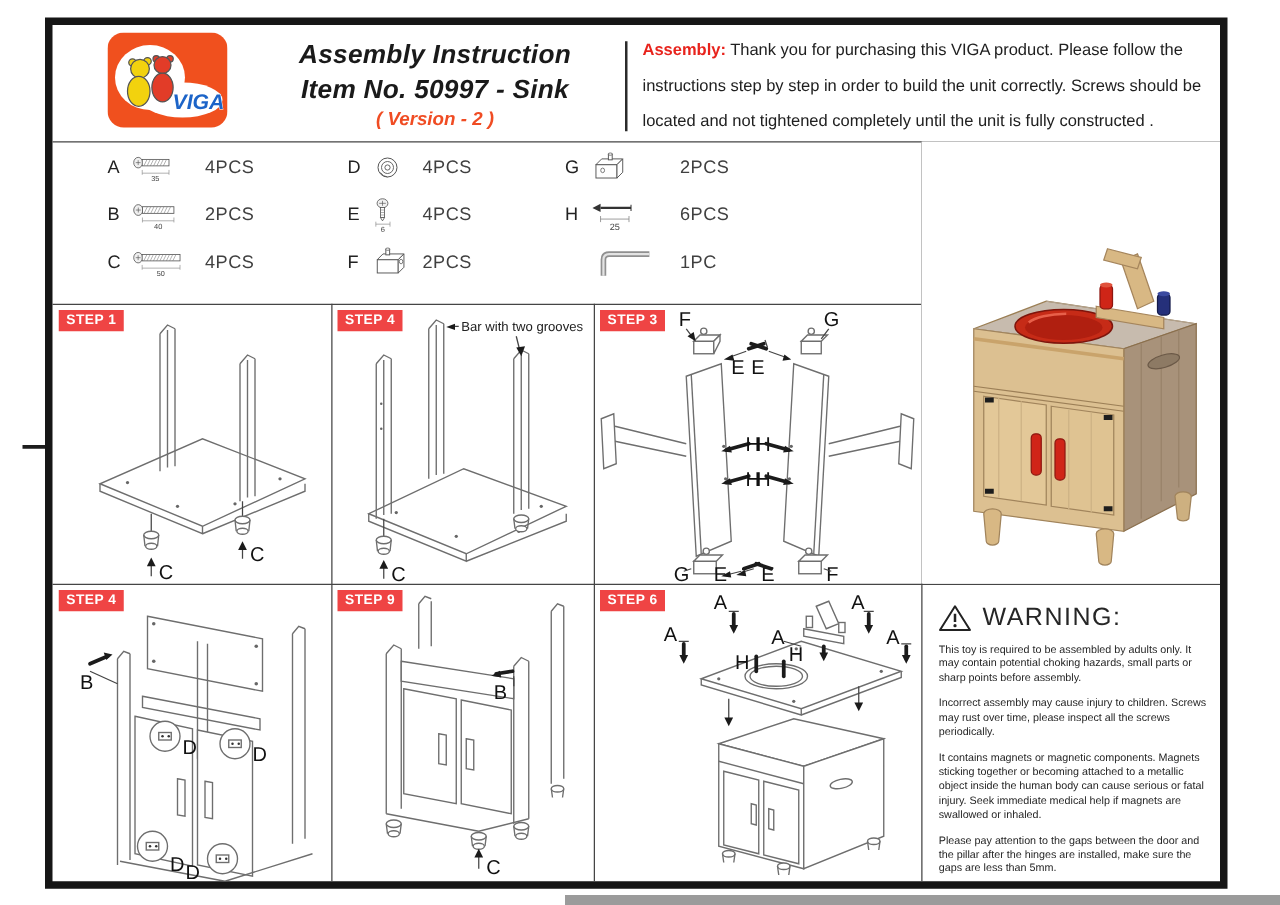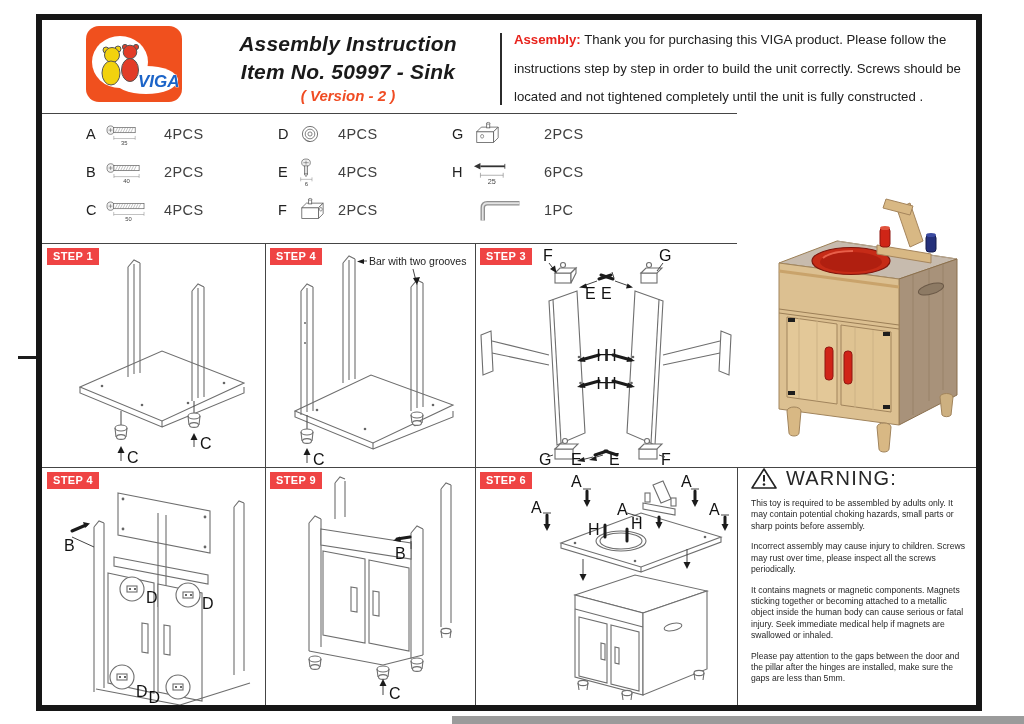--- a/index.html
+++ b/index.html
@@ -34,21 +34,21 @@
     font-size:11px;font-weight:bold;letter-spacing:.4px;padding:2px 6px 2.5px;}
   .callout{font-size:16px;fill:#111;font-family:"Liberation Sans",sans-serif;}
   .anno{font-size:10.5px;fill:#222;font-family:"Liberation Sans",sans-serif;}
   .ln{stroke:#6e6e6e;stroke-width:1.1;fill:none;}
   .lnf{stroke:#6e6e6e;stroke-width:1.1;fill:#ffffff;}
   .scr{stroke:#1b1b1b;stroke-width:3;fill:none;stroke-linecap:round;}
   .thin{stroke:#444;stroke-width:1;fill:none;}
   .ah{fill:#1b1b1b;stroke:none;}
   
   .warning{position:absolute;left:695px;top:447px;width:239px;height:238px;}
-  .warn-head{display:flex;align-items:flex-end;gap:9px;margin:0 0 8px 14px;}
+  .warn-head{display:flex;align-items:flex-end;gap:9px;margin:16px 0 8px 14px;}
   .warn-title{font-size:20px;letter-spacing:1.2px;color:#262626;}
   .warn-body{margin:0 10px 0 14px;}
   .warn-body p{font-size:8.6px;line-height:1.33;color:#262626;margin:7px 0 9px 0;}
   .print-mark{position:absolute;left:18px;top:356px;width:18px;height:3px;background:#1d1d1d;}
   .scan-strip{position:absolute;left:452px;top:716px;width:572px;height:8px;background:#9b9b9b;}
 </style>
 </head>
 <body>
 
 <div class="print-mark"></div>

